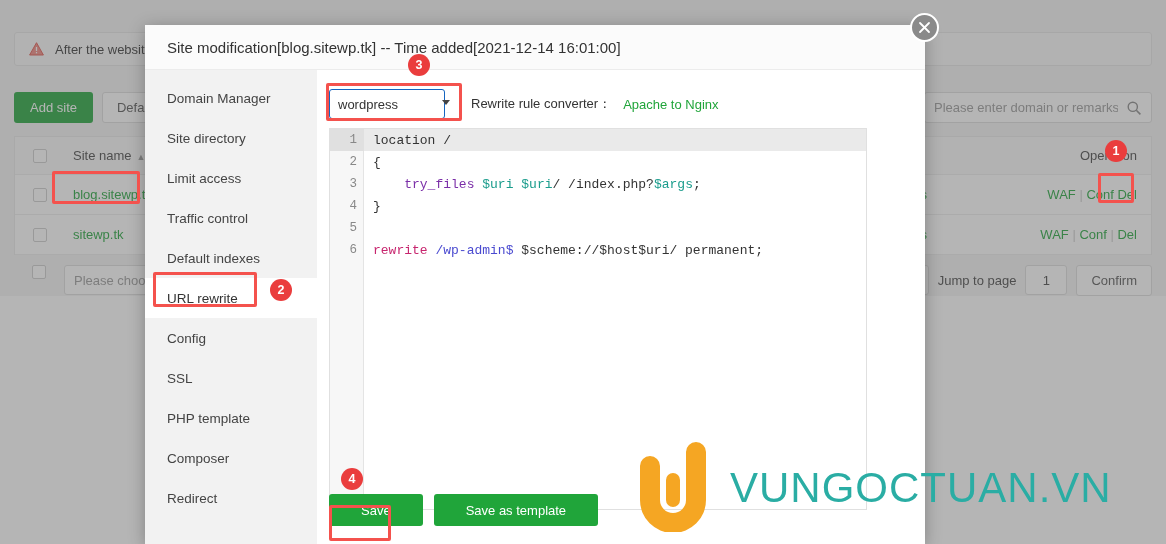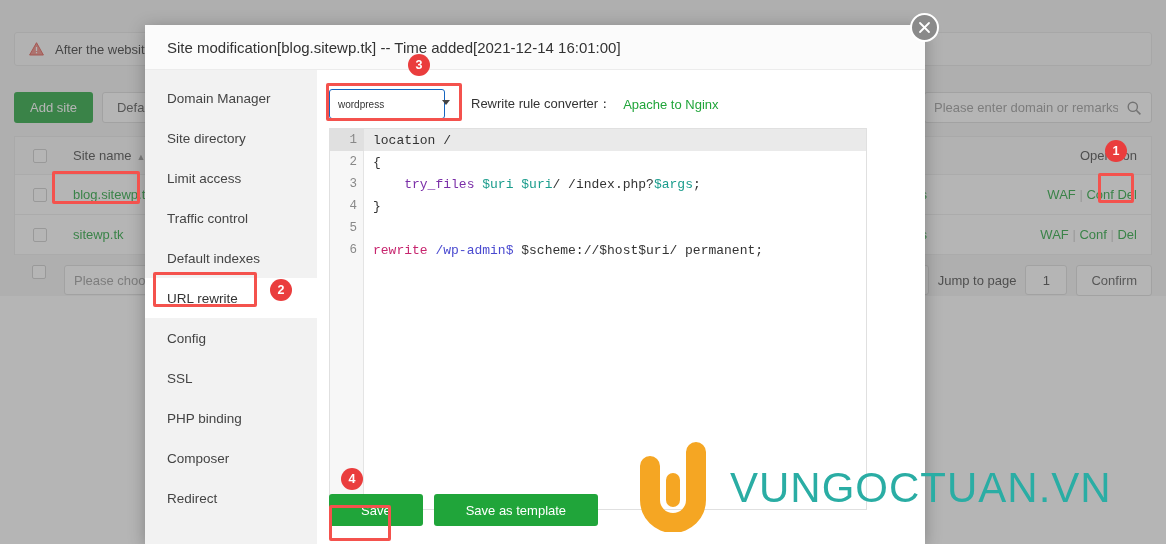--- a/index.html
+++ b/index.html
@@ -108,21 +108,21 @@
   }
   .side-item.active { background: #fff; color: #333; }
 
   .main {
     flex: 1; position: relative; background: #fff; padding: 18px 0 0 0;
   }
   .rowtop { display: flex; align-items: center; padding-left: 12px; gap: 12px; height: 32px; }
   .sel-wrap { position: relative; width: 130px; height: 30px; }
   .sel-wrap select {
     width: 116px; height: 30px; border: 1px solid #1565c0; border-radius: 3px;
-    background: #fff; font-size: 10px; color: #333; padding: 0 8px;
+    background: #fff; font-size: 13px; color: #333; padding: 0 8px;
     font-family: "Liberation Sans", sans-serif; appearance: none; outline: none; cursor: pointer;
   }
   .sel-caret {
     position: absolute; right: 9px; top: 11px; width: 0; height: 0;
     border-left: 4.5px solid transparent; border-right: 4.5px solid transparent;
     border-top: 5.5px solid #444; pointer-events: none;
   }
   .conv-label { font-size: 13px; color: #333; }
   .conv-link { font-size: 13px; color: #20a53a; cursor: pointer; }
 
@@ -318,21 +318,21 @@
         <div class="side-item active">
             <span>URL rewrite</span>
           </div>
         <div class="side-item">
             <span>Config</span>
           </div>
         <div class="side-item">
             <span>SSL</span>
           </div>
         <div class="side-item">
-            <span>PHP binding</span>
+            <span>PHP template</span>
           </div>
         <div class="side-item">
             <span>Composer</span>
           </div>
         <div class="side-item">
             <span>Redirect</span>
           </div>
       </div>
 
       <div class="main">

